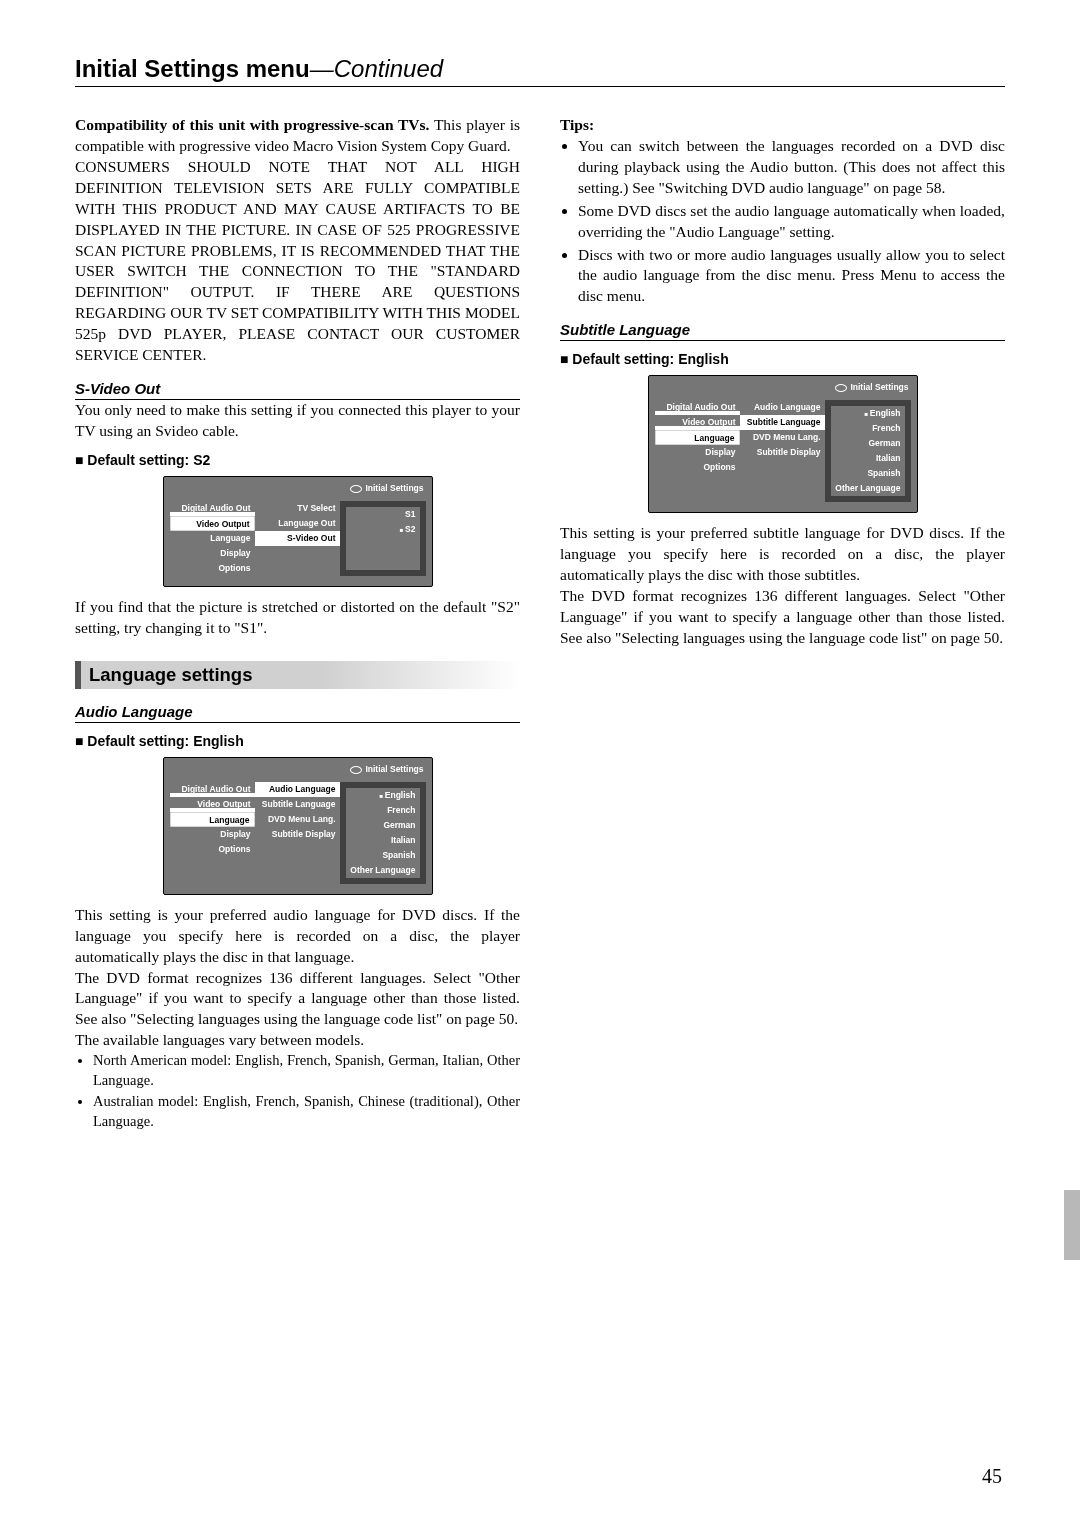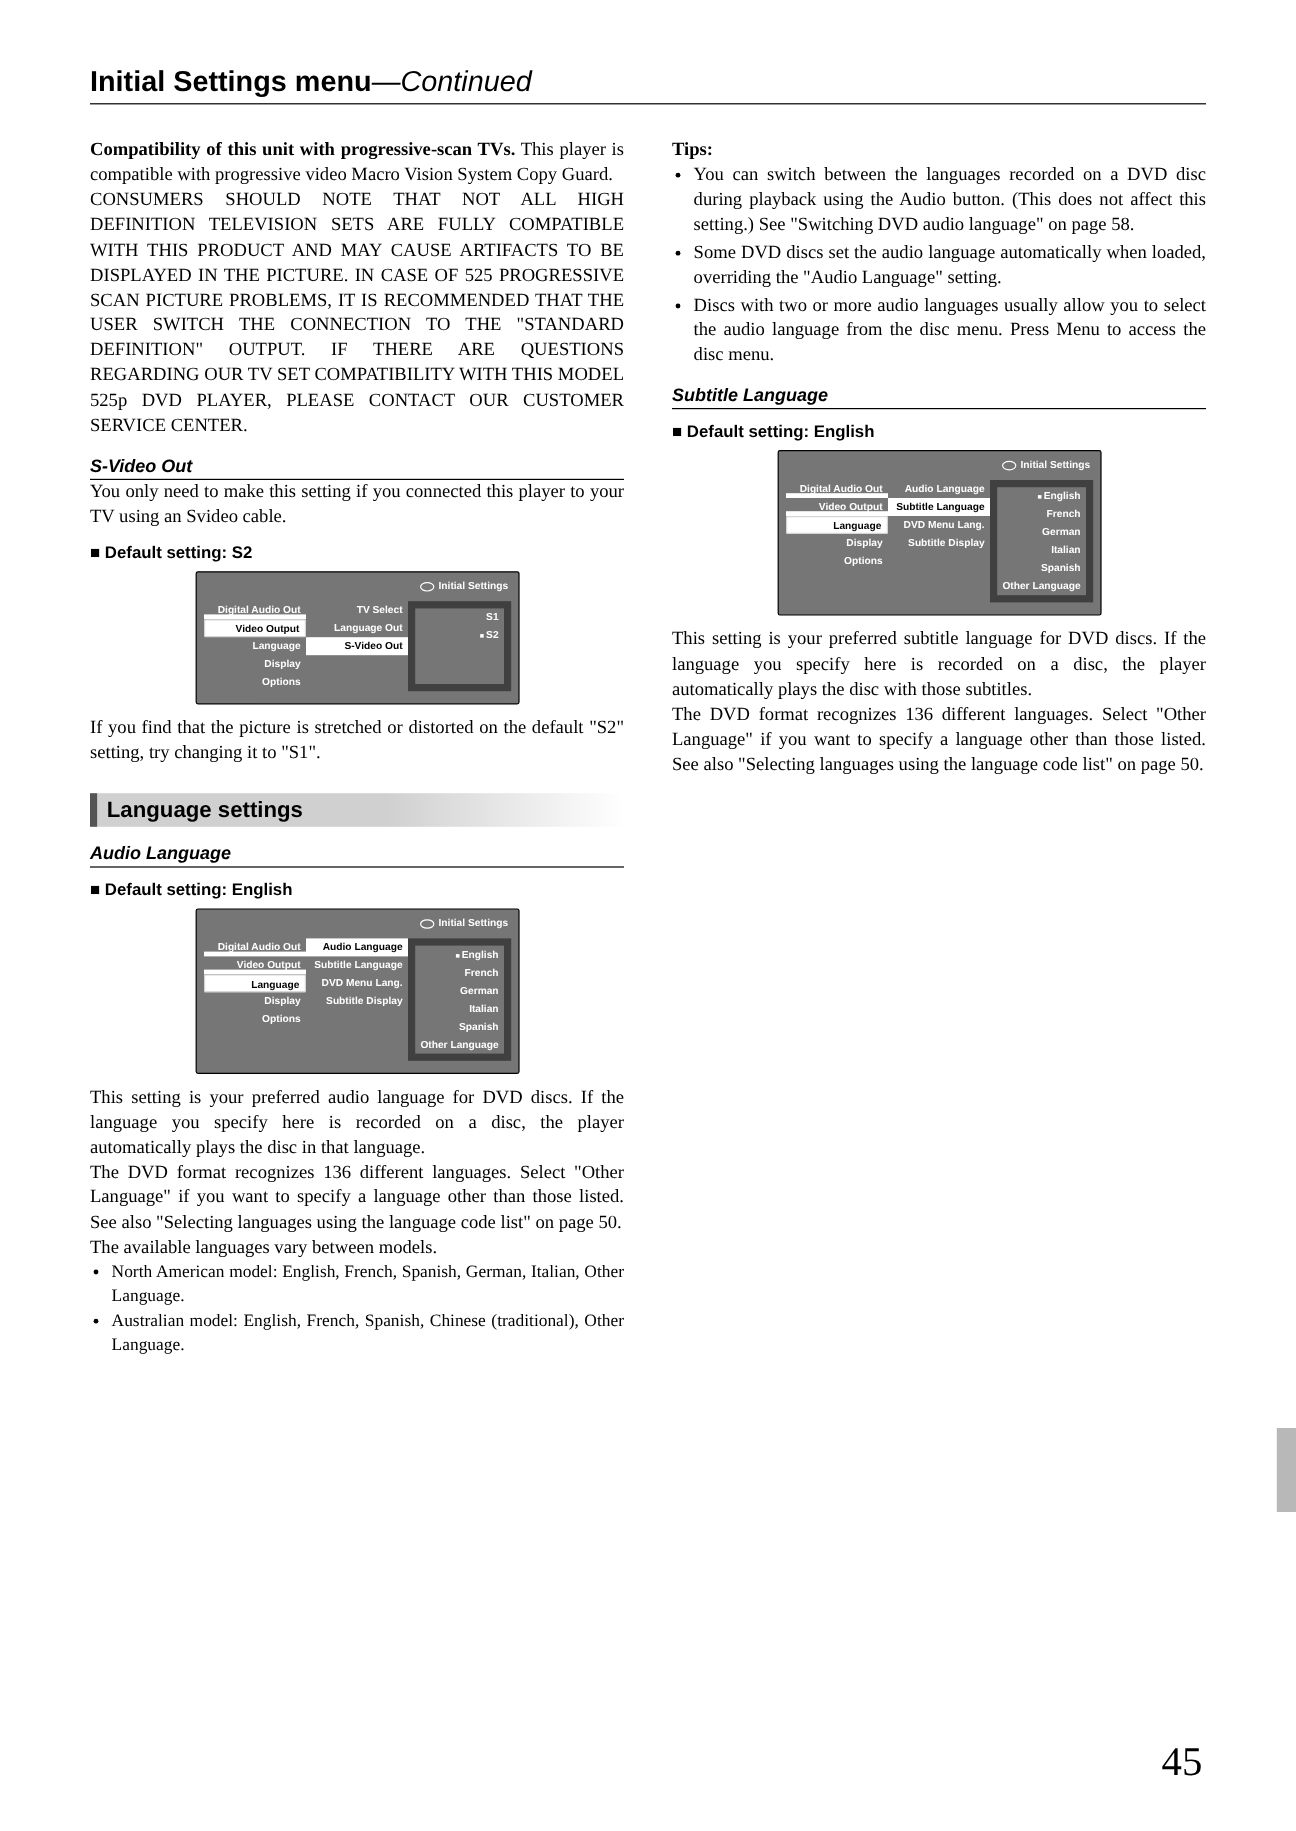--- a/index.html
+++ b/index.html
@@ -139,21 +139,21 @@
     color: #000;
   }
   .m-right-row { height: 15px; line-height: 15px; padding: 0 4px; }
   .m-mark::before { content: "■ "; font-size: 6px; }
 
   .page-number {
     position: absolute;
     bottom: 38px;
     right: 78px;
     font-family: "Times New Roman", serif;
-    font-size: 34px;
+    font-size: 20px;
   }
   .side-tab {
     position: absolute;
     right: 0;
     top: 1190px;
     width: 16px;
     height: 70px;
     background: #b8b8b8;
   }
 </style>

